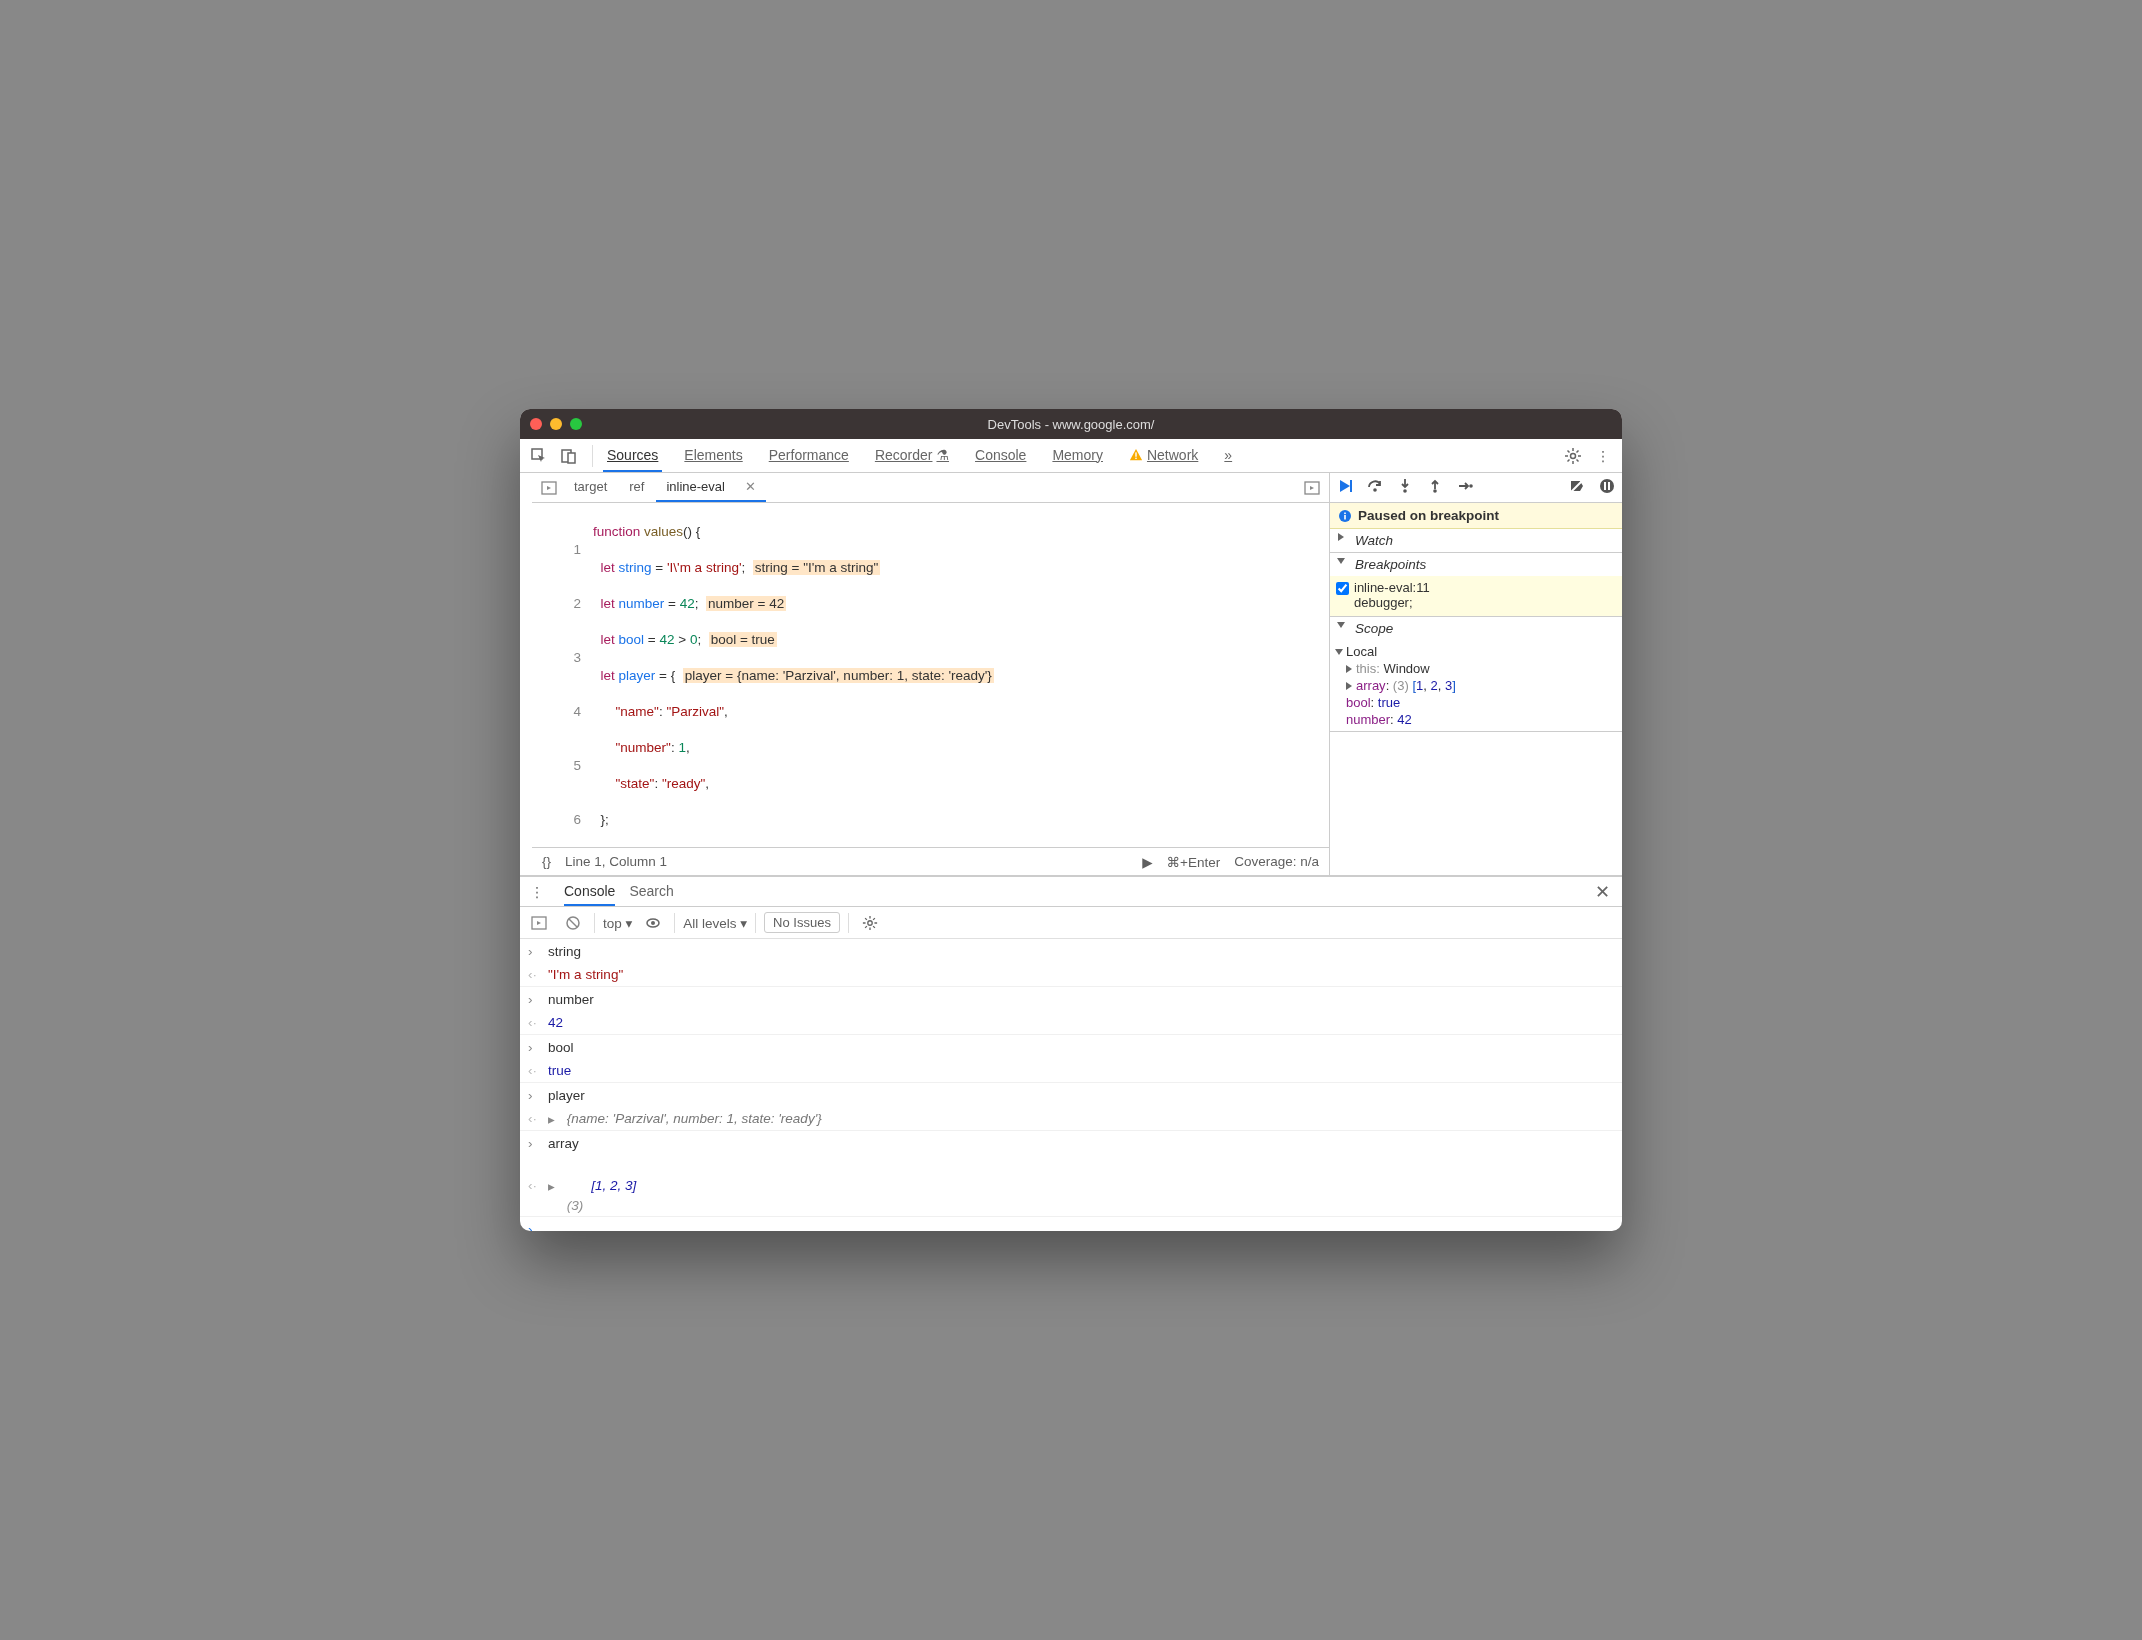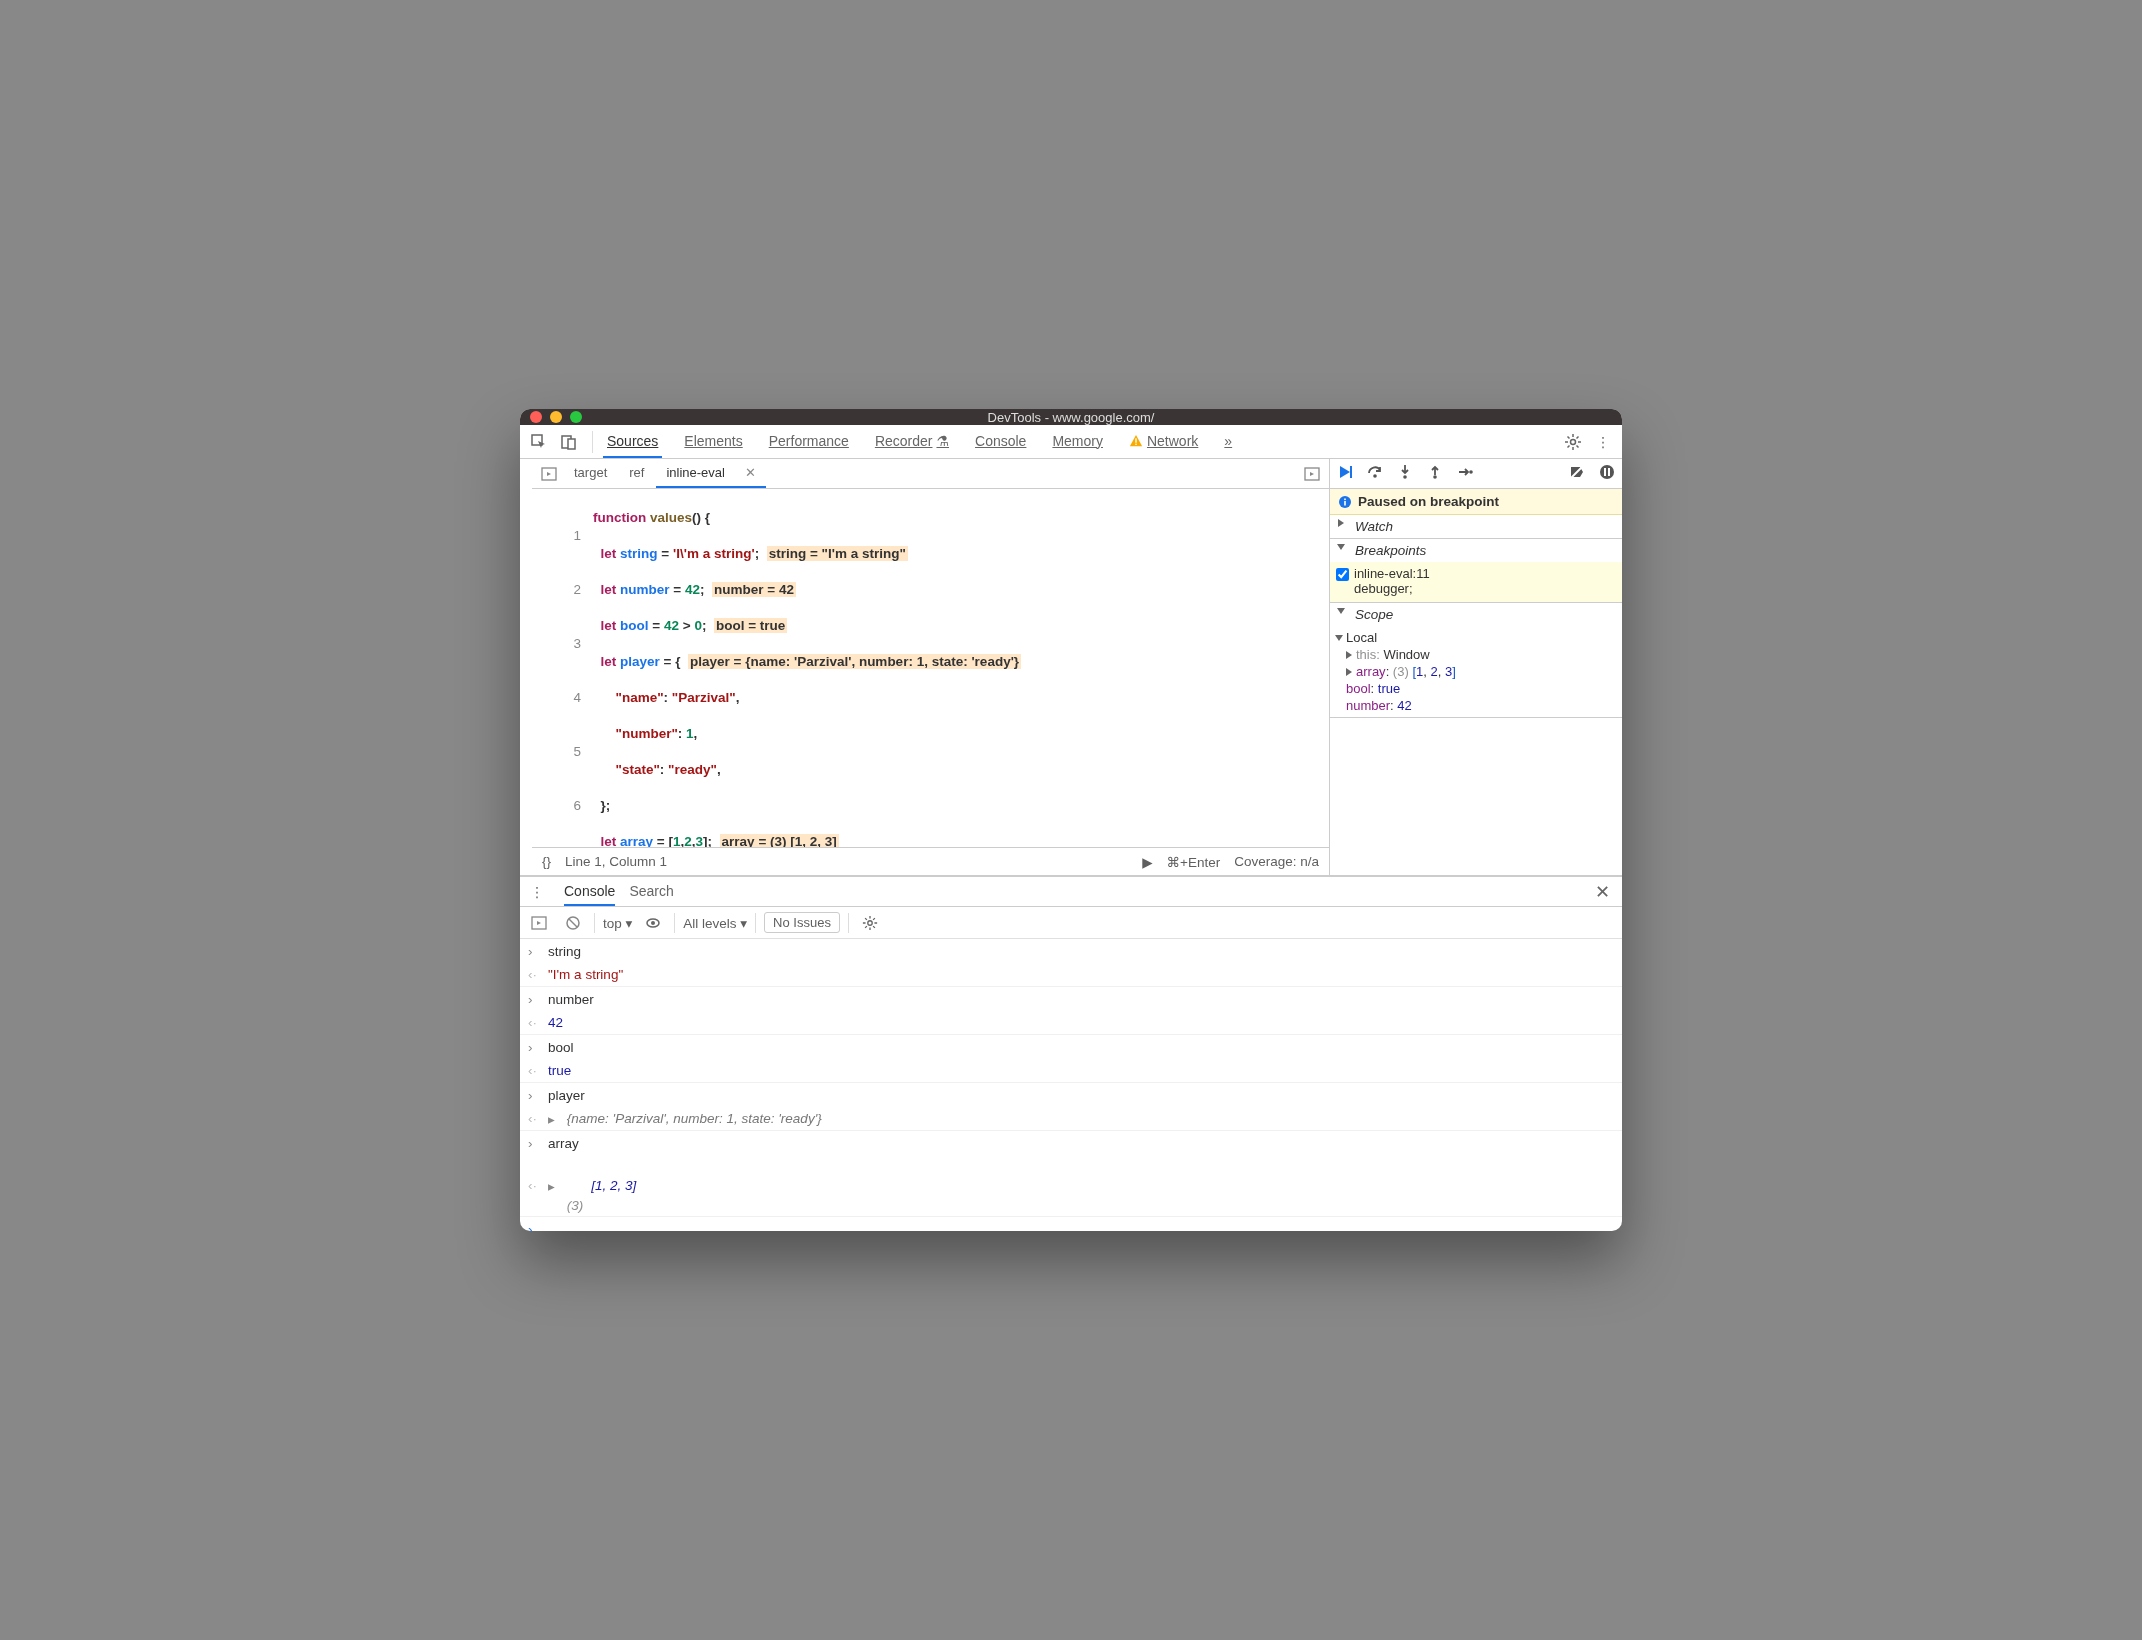--- a/index.html
+++ b/index.html
@@ -1,18 +1,18 @@
 <!DOCTYPE html>
 <html><head>
 <meta charset="utf-8">
 <style>
   * { box-sizing: border-box; margin: 0; padding: 0; font-family: -apple-system, BlinkMacSystemFont, "Segoe UI", Helvetica, Arial, sans-serif; }
   body { background:#888; display:flex; align-items:center; justify-content:center; height:100vh; }
   .window { width:1102px; height:822px; background:#fff; border-radius:10px; overflow:hidden; box-shadow:0 30px 60px rgba(0,0,0,.4); display:flex; flex-direction:column; font-size:14px; color:#333; }
-  .titlebar { height:16px; background:#3b3434; display:flex; align-items:center; padding:0 10px; position:relative; }
+  .titlebar { height:30px; background:#3b3434; display:flex; align-items:center; padding:0 10px; position:relative; }
   .traffic { display:flex; gap:8px; }
   .tl { width:12px; height:12px; border-radius:50%; }
   .tl.red{background:#ff5f57;} .tl.yel{background:#febc2e;} .tl.grn{background:#28c840;}
   .titlebar .title { position:absolute; left:0; right:0; text-align:center; color:#ddd; font-size:13px; }
   .toolbar { height:34px; border-bottom:1px solid #ccc; display:flex; align-items:center; padding:0 6px; gap:4px; }
   .toolbar .sep { width:1px; height:22px; background:#ddd; margin:0 6px; }
   .icon-btn { width:26px; height:26px; display:flex; align-items:center; justify-content:center; color:#666; border-radius:2px; }
   .tabstrip { display:flex; gap:18px; align-items:center; height:100%; }
   .tab { color:#666; padding:0 4px; height:100%; display:flex; align-items:center; border-bottom:2px solid transparent; white-space:nowrap; gap:4px;text-decoration:underline; }
   .tab.active { color:#333; border-bottom-color:#1a73e8; }
@@ -21,21 +21,21 @@
   .content { flex:1; display:flex; flex-direction:column; min-height:0; }
   .upper { flex:1; display:flex; min-height:0; border-bottom:1px solid #ccc; }
   .left { flex:1; display:flex; flex-direction:column; min-width:0; border-right:1px solid #ccc;padding-left:12px; }
   .filetabs { height:30px; border-bottom:1px solid #ccc; display:flex; align-items:center; padding:0 4px; gap:2px; }
   .ftab { padding:0 10px; height:100%; display:flex; align-items:center; gap:6px; color:#5f5f5f; border-bottom:2px solid transparent; font-size:13px; }
   .ftab.active { color:#333; border-bottom-color:#1a73e8;gap:20px; }
   .close-x { color:#888; font-size:13px; }
   .code-area { flex:1; display:flex; font-family: "Menlo","Consolas",monospace; font-size:13.5px; line-height:18px; overflow:hidden; background:#fff; white-space:pre; }
   .gutter { background:#fff; color:#888; text-align:right; padding:2px 8px 2px 4px; user-select:none; }
   .glin { height:18px; }
-  .codecol { flex:1; padding:2px 0;font-weight:bold; }
+  .codecol { flex:1; padding:2px 0; }
   .cl { height:18px; padding-left:4px; }
   .kw{color:#a71d5d;} .fn{color:#795e26;} .nam{color:#1a73e8;} .str{color:#a31515;} .key{color:#a31515;} .num{color:#098658;} .pl{color:#333;}
   .inline { background:#ffe6c7; color:#333; padding:0 2px; }
   .statusbar { height:28px; border-top:1px solid #ccc; display:flex; align-items:center; padding:0 10px; gap:14px; color:#5f5f5f; font-size:13.5px; }
   .right { width:292px; display:flex; flex-direction:column; overflow:hidden; }
   .dbgtool { height:30px; border-bottom:1px solid #ccc; display:flex; align-items:center; padding:0 6px; gap:12px; color:#555; }
   .dbgtool svg { width:18px; height:18px; }
   .pausebar { background:#fffadd; border-bottom:1px solid #e5df9a; padding:5px 8px; color:#333; font-weight:600; display:flex; align-items:center; gap:6px; font-size:13.5px; }
   .section { border-bottom:1px solid #ccc; }
   .sechead { padding:4px 8px; color:#333; font-size:13.5px; display:flex; gap:11px; cursor:default;font-style:italic; }

